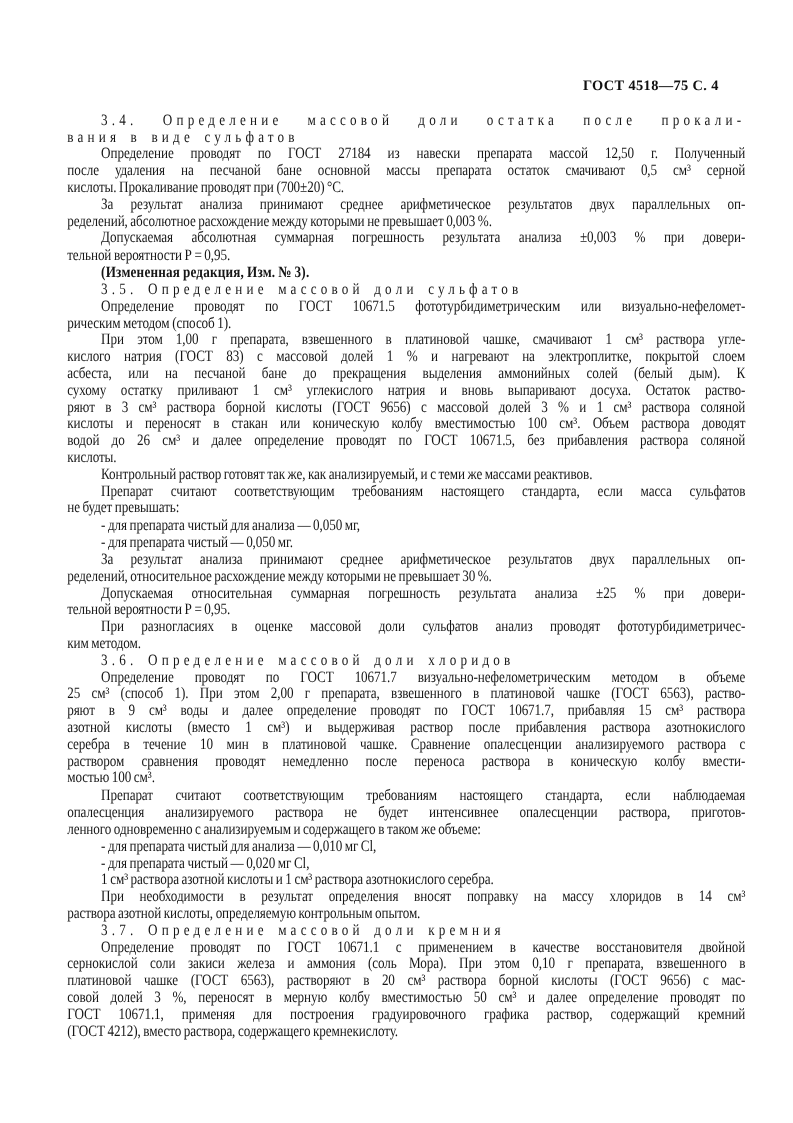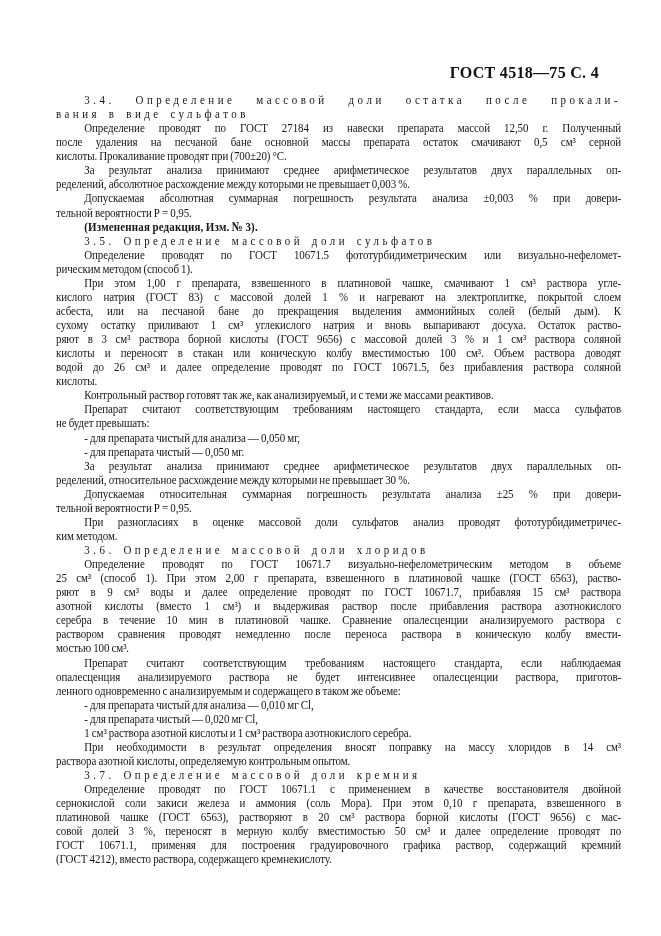--- a/index.html
+++ b/index.html
@@ -8,21 +8,21 @@
     background: #ffffff;
     position: relative;
     overflow: hidden;
     font-family: "Liberation Serif", serif;
   }
   .doc-header {
     position: absolute;
     top: 64px; right: 62px;
     font-family: "Liberation Serif", serif;
     font-weight: bold;
-    font-size: 16px;
+    font-size: 12px;
     letter-spacing: 0.3px;
     color: #101010;
     white-space: nowrap;
   }
   .doc-body {
     position: absolute;
     left: 56px; top: 93px;
     width: 680px;
     transform: scaleX(0.831);
     transform-origin: 0 0;

